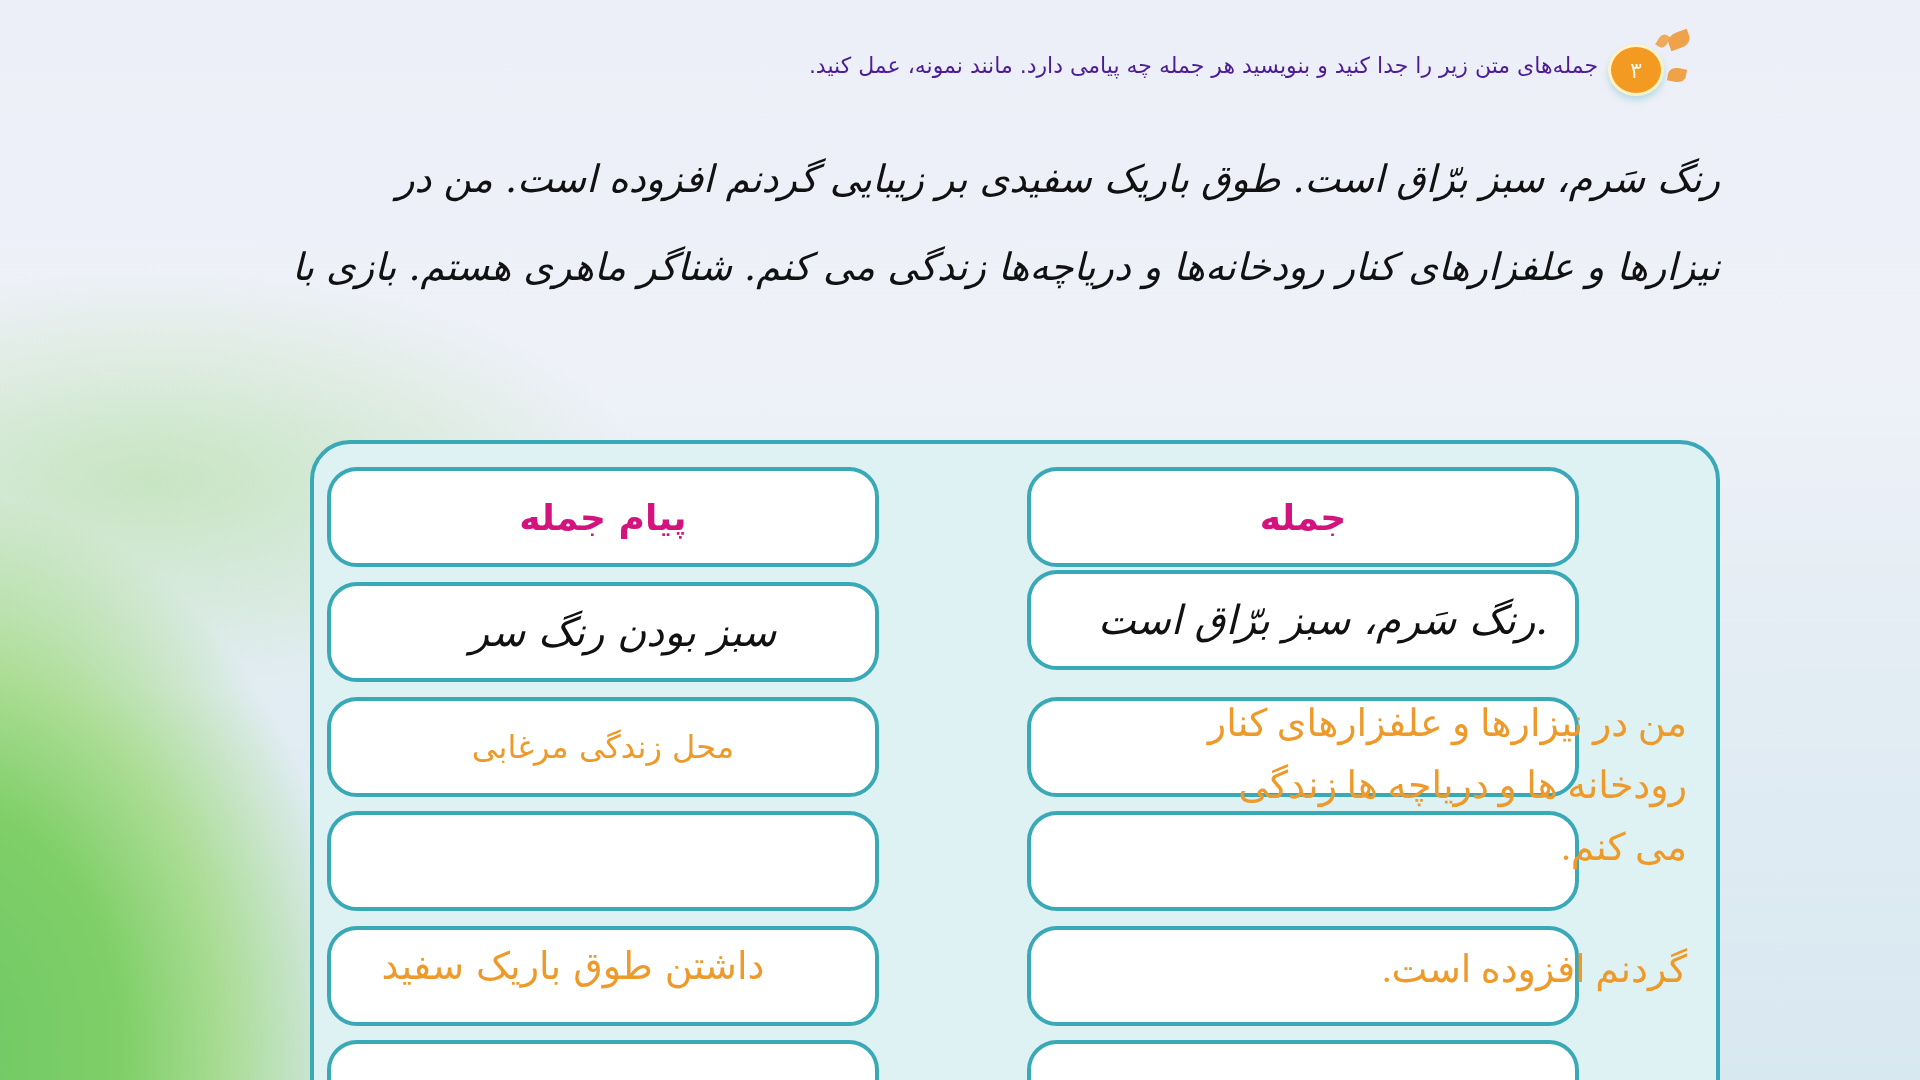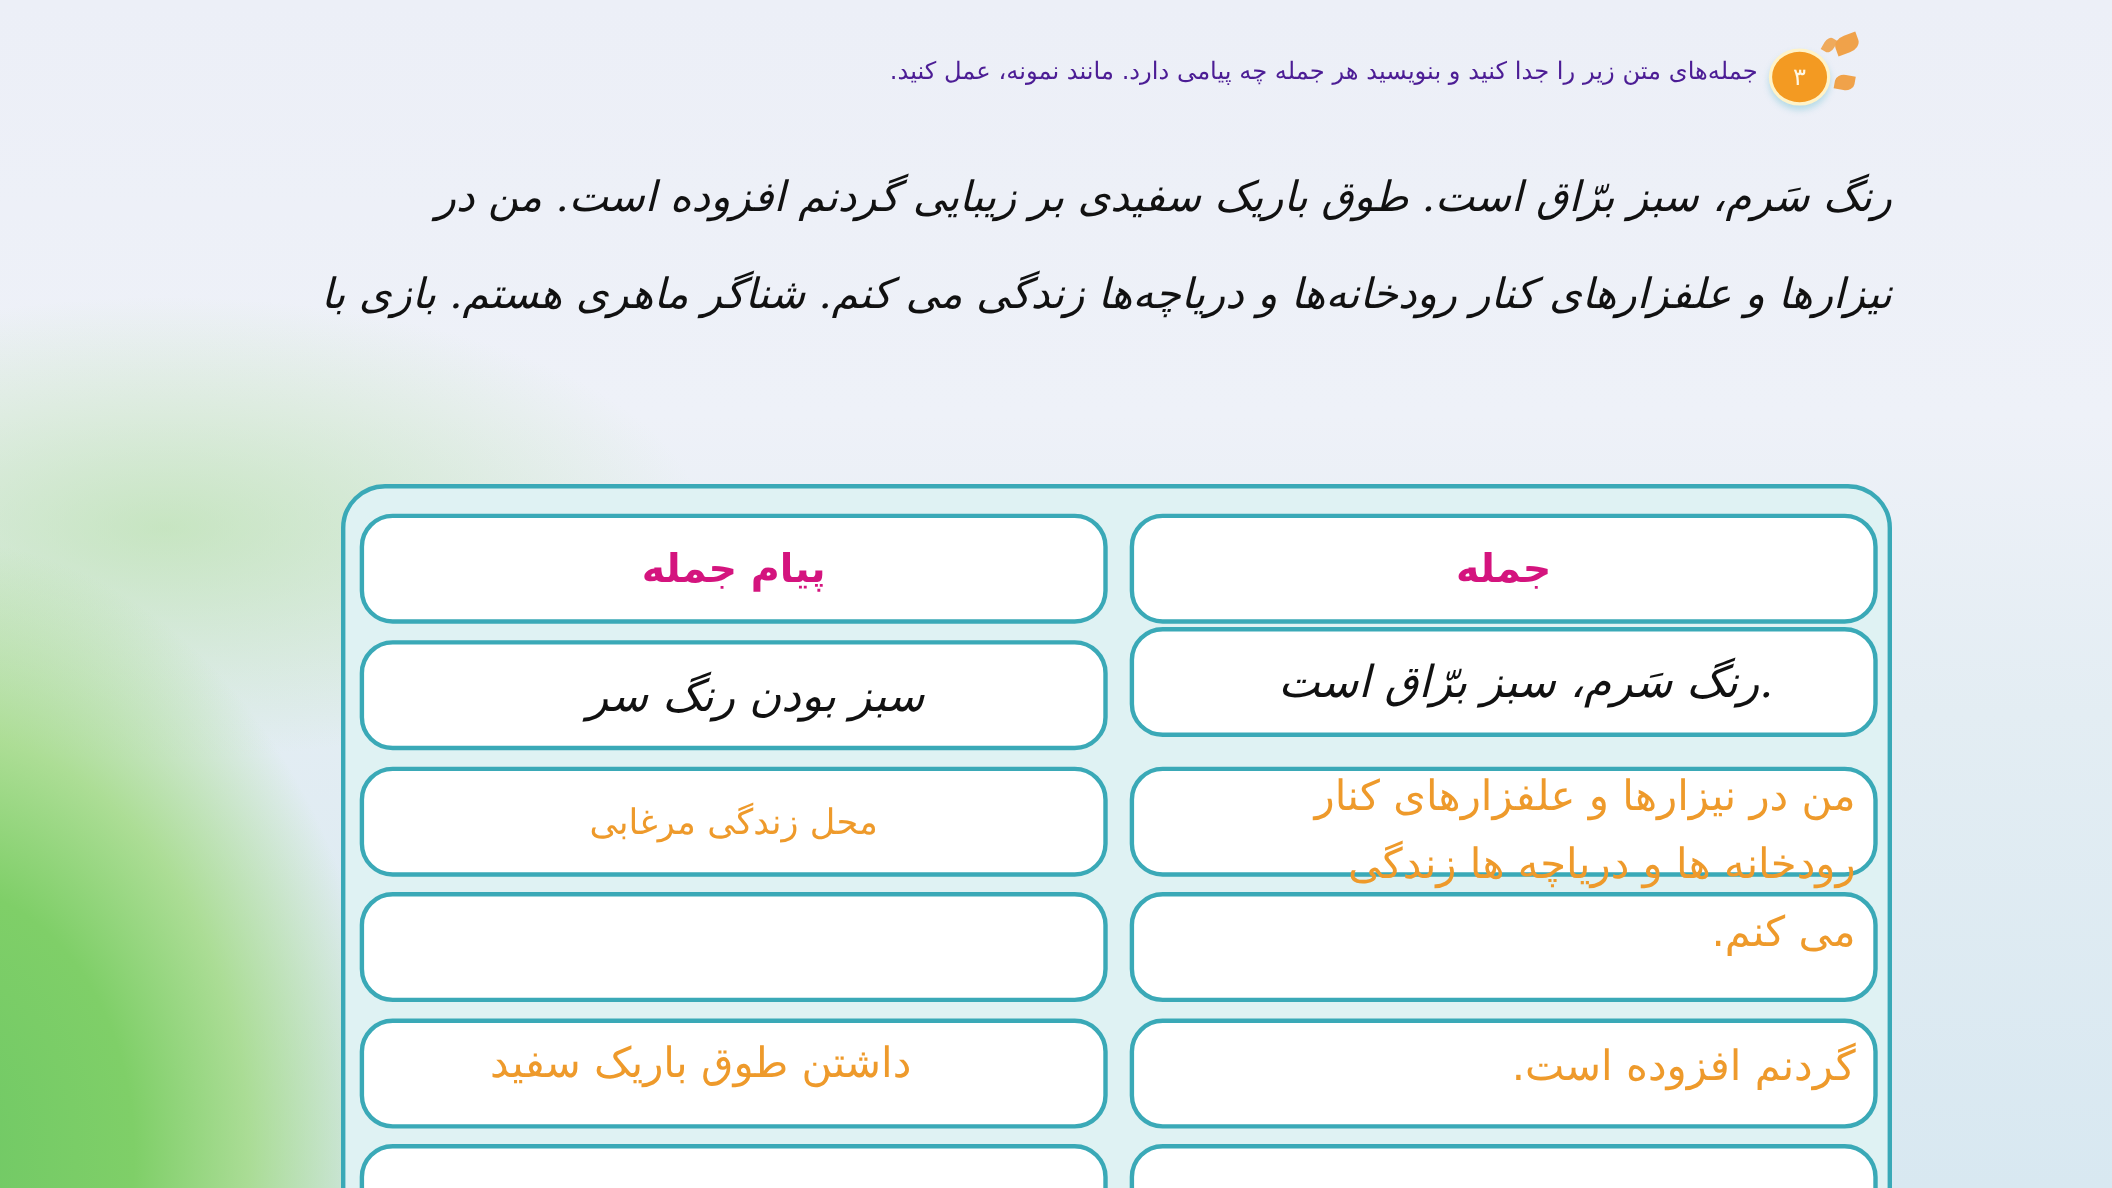--- a/index.html
+++ b/index.html
@@ -92,21 +92,21 @@
       top: 440px;
       width: 1410px;
       height: 700px;
       background: #dff2f3;
       border: 4px solid #3aa9b7;
       border-radius: 40px;
       box-sizing: border-box;
     }
     .cell {
       position: absolute;
-      width: 680px;
+      width: 552px;
       height: 100px;
       background: #ffffff;
       border: 4px solid #3aa9b7;
       border-radius: 30px;
       box-sizing: border-box;
       display: flex;
       align-items: center;
       justify-content: center;
       overflow: visible;
     }
@@ -130,21 +130,21 @@
     }
     .answer-overlay {
       position: absolute;
       direction: rtl;
       color: #ee9a2b;
       font-size: 38px;
       line-height: 62px;
       text-align: right;
       white-space: nowrap;
     }
-    .answer-line { display: block; }
+    .answer-line { display: block; font-family: Liberation Serif, serif; }
   </style>
 </head>
 <body>
 
 <div class="page">
 
   <div class="instruction">
     <div class="badge-wrap">
       <span class="leaf l1"></span>
       <span class="leaf l2"></span>

